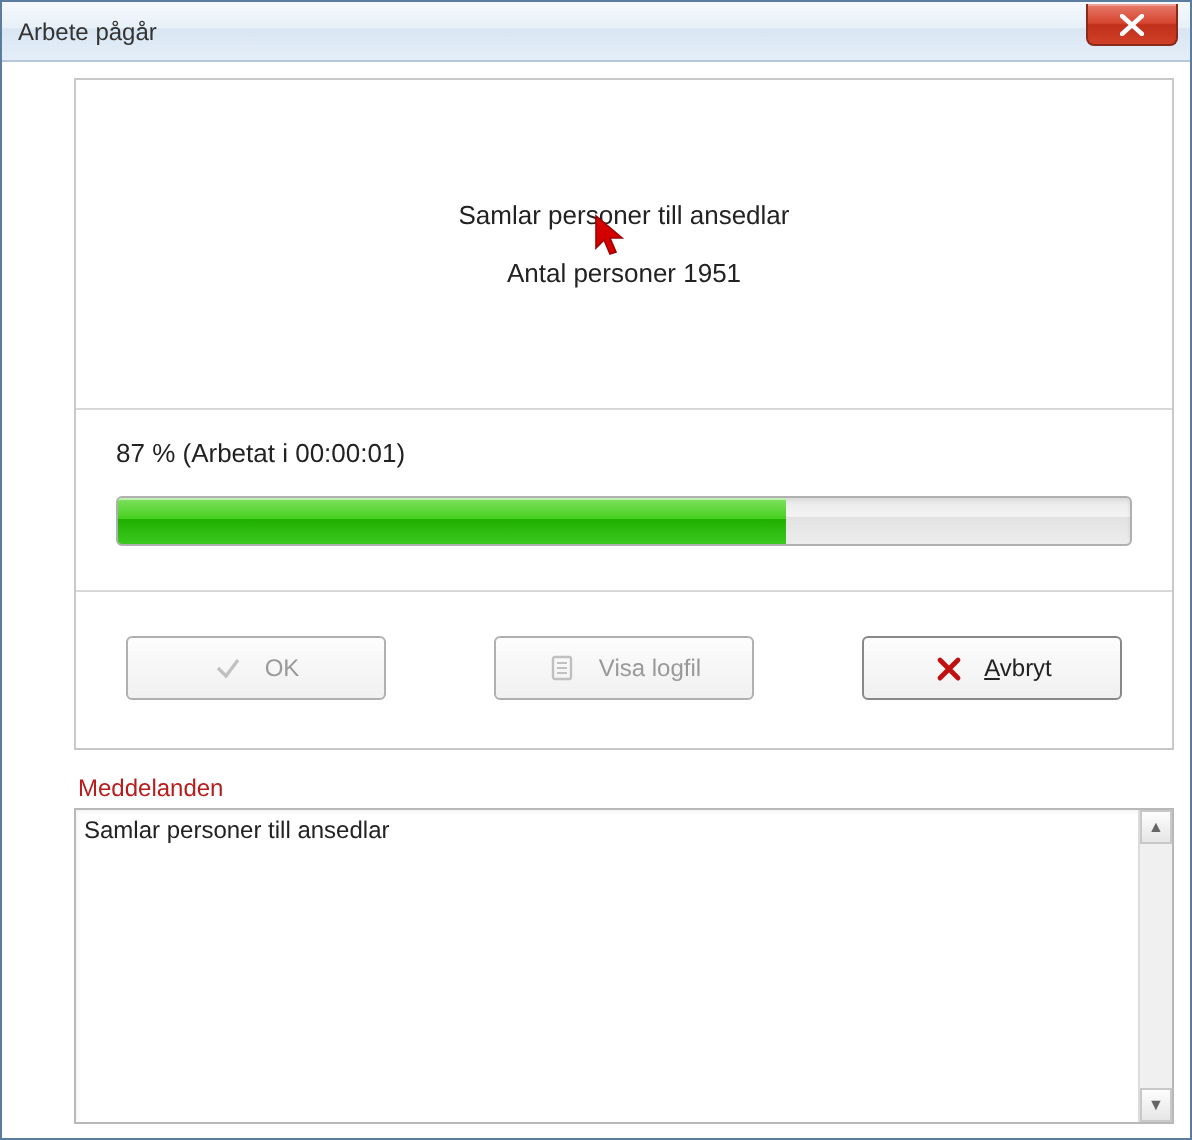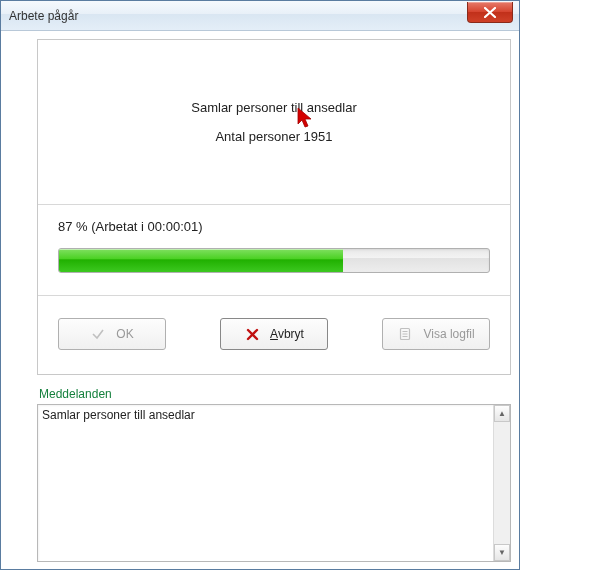--- a/index.html
+++ b/index.html
@@ -7,21 +7,21 @@
     margin: 0;
     padding: 0;
     font-family: "Segoe UI", Tahoma, sans-serif;
     font-size: 12px;
     background: #fff;
     width: 596px;
     height: 570px;
     overflow: hidden;
   }
   .window {
-    width: 520px;
+    width: 596px;
     height: 570px;
     border: 1px solid #5a7ca0;
     background: #fff;
     position: relative;
   }
   .titlebar {
     height: 30px;
     background: linear-gradient(to bottom, #f5f9fd 0%, #e8f0f8 45%, #d9e6f2 46%, #e4eef8 100%);
     border-bottom: 1px solid #b8c8d8;
     position: relative;
@@ -129,21 +129,21 @@
     border-color: #888;
   }
   .btn .icon { width:16px; height:16px; display:flex; align-items:center; justify-content:center; }
   .btn .label { text-align: center; }
   .btn.enabled .label u { text-decoration: underline; }
   .messages-section {
     margin-top: 12px;
   }
   .messages-label {
     font-size: 12px;
-    color: #15803d;
+    color: #b91c1c;
     margin-bottom: 3px;
     padding-left: 2px;
   }
   .messages-box {
     border: 1px solid #b8b8b8;
     height: 158px;
     background: #fff;
     position: relative;
     box-shadow: inset 1px 1px 2px rgba(0,0,0,0.05);
   }
@@ -205,40 +205,40 @@
       </div>
 
       <div class="button-area">
         <div class="btn">
           <span class="icon">
             <svg width="14" height="14" viewBox="0 0 14 14">
                 <path d="M2 7 L6 11 L12 3" stroke="#c0c0c0" stroke-width="1.6" fill="none"></path>
               </svg>
           </span>
           <span class="label">OK</span>
-        </div>
-        <div class="btn enabled">
-          <span class="icon">
-            <svg width="13" height="13" viewBox="0 0 13 13">
-              <path d="M2 2 L11 11 M11 2 L2 11" stroke="#c01010" stroke-width="2.4" stroke-linecap="round"></path>
-            </svg>
-          </span>
-          <span class="label"><u>A</u><span>vbryt</span></span>
         </div>
         <div class="btn">
           <span class="icon">
             <svg width="14" height="14" viewBox="0 0 14 14">
               <rect x="2.5" y="1.5" width="9" height="11" rx="1" fill="none" stroke="#c0c0c0" stroke-width="1.2"></rect>
               <line x1="4.5" y1="4.5" x2="9.5" y2="4.5" stroke="#c0c0c0" stroke-width="1"></line>
               <line x1="4.5" y1="7" x2="9.5" y2="7" stroke="#c0c0c0" stroke-width="1"></line>
               <line x1="4.5" y1="9.5" x2="9.5" y2="9.5" stroke="#c0c0c0" stroke-width="1"></line>
             </svg>
           </span>
           <span class="label">Visa logfil</span>
         </div>
+        <div class="btn enabled">
+          <span class="icon">
+            <svg width="13" height="13" viewBox="0 0 13 13">
+              <path d="M2 2 L11 11 M11 2 L2 11" stroke="#c01010" stroke-width="2.4" stroke-linecap="round"></path>
+            </svg>
+          </span>
+          <span class="label"><u>A</u><span>vbryt</span></span>
+        </div>
       </div>
 
     </div>
 
     <div class="messages-section">
       <div class="messages-label">Meddelanden</div>
       <div class="messages-box">
         <div class="messages-content">Samlar personer till ansedlar</div>
         <div class="messages-scroll">
           <div class="scroll-btn up">▲</div>

